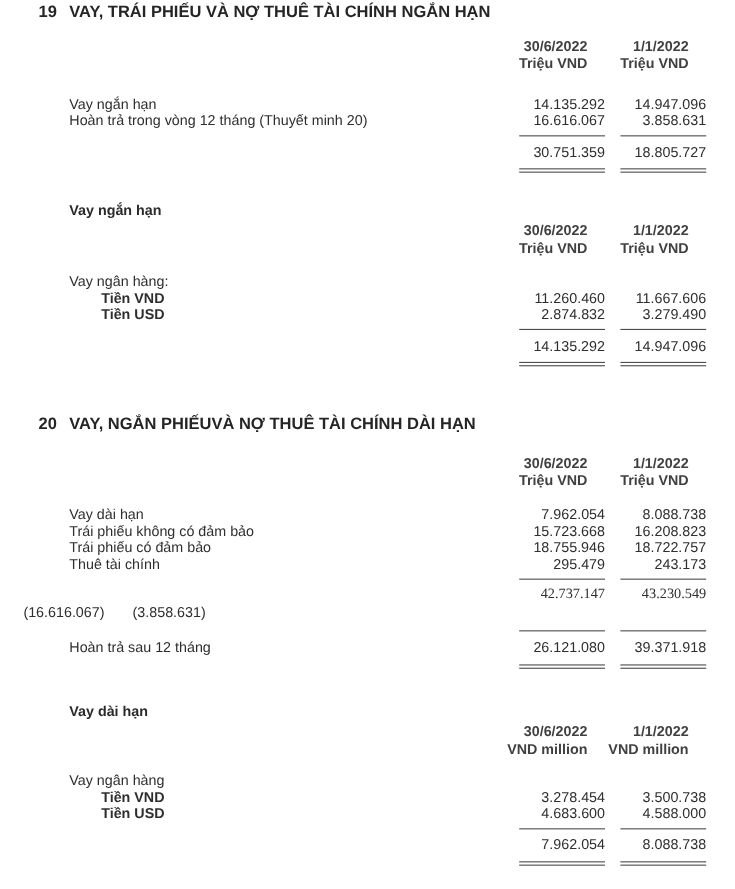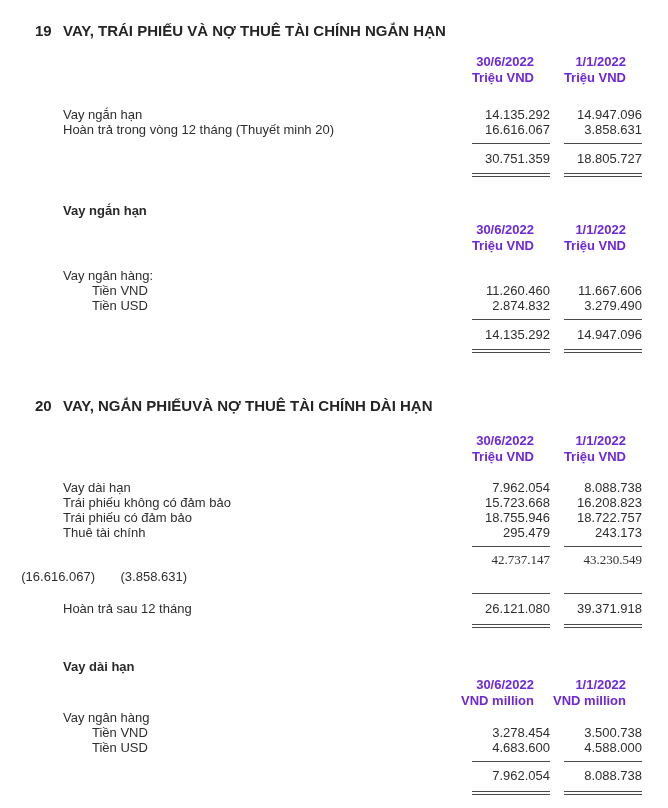--- a/index.html
+++ b/index.html
@@ -18,42 +18,42 @@
     font-weight: bold;
     font-size: 15px;
     line-height: 18px;
     color: #252525;
   }
   .sec-num { width: 28px; margin-left: 35px; }
   .sec-title { flex: 1; }
 
   .trow { display: flex; }
   .tlabel { flex: 1; padding-left: 63px; }
-  .tlabel.indent { padding-left: 92px; }
+  .tlabel.indent { padding-left: 92px; font-weight: bold; }
   .tcol { width: 95px; text-align: right; white-space: nowrap; }
   .c2 { width: 92px; margin-right: 26px; }
-  .th { font-weight: bold; padding-right: 16px; line-height: 16px; color: #6d28d9; }
+  .th { font-weight: bold; padding-right: 16px; line-height: 16px; color: #404040; }
 
   .rule  { width: 78px; margin-left: auto; height: 0; border-top: 1.5px solid #4b4b4b; }
   .drule { width: 78px; margin-left: auto; height: 4px;
            border-top: 1.5px solid #4b4b4b; border-bottom: 1.5px solid #4b4b4b; }
 
   .sub-heading { font-weight: bold; padding-left: 63px; color: #2a2a2a; }
 
   
   .mt2  { margin-top: 2px; }
   .mt3  { margin-top: 3px; }
   .mt4  { margin-top: 4px; }
   .mt5  { margin-top: 5px; font-family: Liberation Serif, serif; }
   .mt6  { margin-top: 6px; }
   .mt7  { margin-top: 7px; }
   .mt8  { margin-top: 8px; }
   .mt9  { margin-top: 9px; }
-  .mt10 { margin-top: 22px; }
-  .mt13 { margin-top: 1px; }
+  .mt10 { margin-top: 2px; }
+  .mt13 { margin-top: 13px; }
   .mt14 { margin-top: 14px; }
   .mt15 { margin-top: 15px; }
   .mt18 { margin-top: 18px; }
   .mt21 { margin-top: 21px; }
   .mt26 { margin-top: 26px; }
   .mt31 { margin-top: 31px; }
   .mt44 { margin-top: 44px; }
 </style>
 </head>
 <body>

